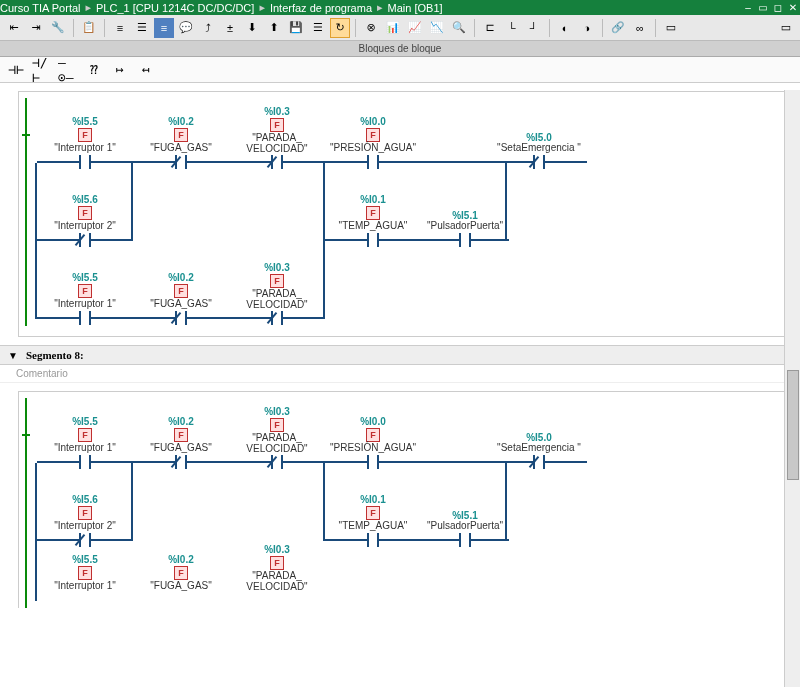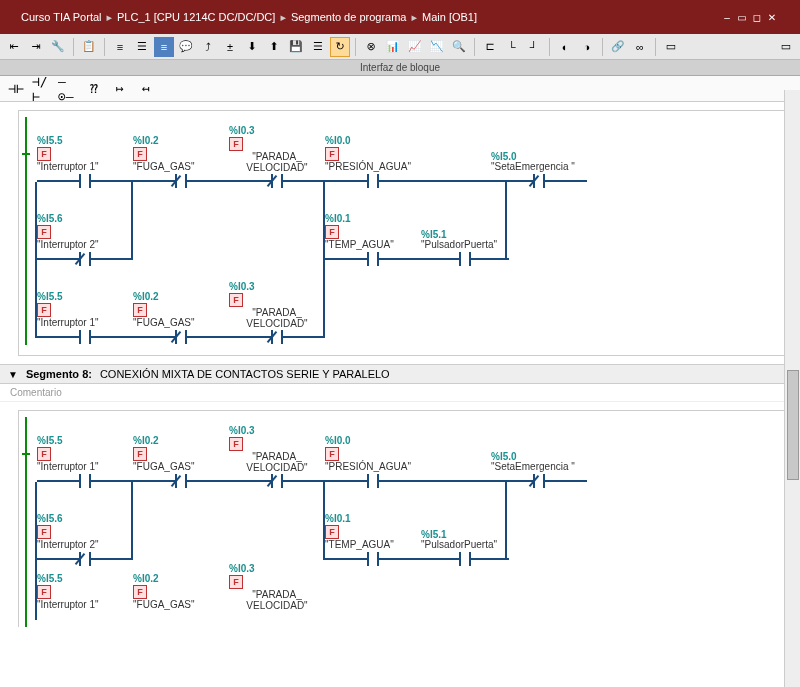--- a/index.html
+++ b/index.html
@@ -1,19 +1,19 @@
 <!DOCTYPE html>
 <html><head>
 <meta charset="utf-8">
 <style>
 * { box-sizing: border-box; margin: 0; padding: 0; }
 body { font-family: "Segoe UI", Tahoma, sans-serif; font-size: 11px; background: #fff; width: 800px; height: 687px; overflow: hidden; position: relative; }
 
 
-.titlebar { background: #7f1d1d; color: #fff; height: 34px; display: flex; align-items: center; padding: 0 21px; font-size: 11px; }
+.titlebar { background: #15803d; color: #fff; height: 15px; display: flex; align-items: center; padding: 0 0; font-size: 11px; }
 .titlebar .crumb { color: #fff; }
 .titlebar .sep { margin: 0 5px; color: #ccc; }
 .titlebar .bold { font-weight: normal; }
 .titlebar .winbtns { margin-left: auto; display: flex; gap: 1px; }
 .titlebar .winbtns span { width: 14px; height: 14px; display: inline-flex; align-items: center; justify-content: center; font-size: 10px; cursor: pointer; color: #fff; }
 
 
 .toolbar { background: #e8e8e8; border-bottom: 1px solid #bbb; height: 26px; display: flex; align-items: center; padding: 0 4px; gap: 2px; }
 .tbtn { width: 20px; height: 20px; display: inline-flex; align-items: center; justify-content: center; font-size: 11px; cursor: pointer; border: 1px solid transparent; }
 .tsep { width: 1px; height: 18px; background: #bbb; margin: 0 3px; }
@@ -26,31 +26,31 @@
 
 
 .main { position: relative; height: calc(687px - 22px - 26px - 16px - 26px); overflow: auto; background: #fff; }
 .scrollbar-v { position: absolute; right: 0; top: 90px; width: 16px; height: 597px; background: #eee; border-left: 1px solid #ccc; }
 .scrollbar-v .thumb { position: absolute; left: 2px; width: 12px; background: #c8c8c8; border: 1px solid #999; }
 
 
 .network-box { margin: 8px 10px 8px 18px; border: 1px solid #ccc; padding: 6px 6px 10px 6px; background: #fff; position: relative; }
 .seg-header { background: #eee; border-top: 1px solid #ccc; border-bottom: 1px solid #ccc; padding: 3px 8px; display: flex; align-items: center; gap: 8px; font-size: 11px; }
 .seg-header .tri { font-size: 10px; }
-.seg-header .segnum { font-weight: bold; }
-.comment-bar { padding: 3px 10px; color: #999; font-size: 10px; border-bottom: 1px solid #eee; }
+.seg-header .segnum { font-weight: bold; font-family: Liberation Serif, serif; }
+.comment-bar { padding: 3px 16px; color: #999; font-size: 10px; border-bottom: 1px solid #eee; }
 
 
 .ladder { position: relative; }
 .rung-row { display: flex; align-items: flex-end; position: relative; height: 72px; }
 .rail { width: 2px; background: #0a8a0a; align-self: stretch; margin-right: 2px; }
 .rail.start { position: relative; }
 .rail.start::before { content: ""; position: absolute; left: -3px; top: 50%; width: 8px; height: 2px; background: #0a8a0a; }
 
-.element { width: 96px; display: flex; flex-direction: column; align-items: flex-start; position: relative; }
+.element { width: 96px; display: flex; flex-direction: column; align-items: center; position: relative; }
 .element.narrow { width: 88px; }
 .addr { color: #1a9090; font-size: 10px; font-weight: bold; }
 .fbox { width: 14px; height: 14px; border: 1px solid #c03030; background: #ffe0e0; color: #c03030; font-size: 9px; font-weight: bold; display: inline-flex; align-items: center; justify-content: center; margin: 1px 0; }
 .tag { color: #333; font-size: 10px; text-align: center; line-height: 1.05; min-height: 11px; }
 .sym-row { display: flex; align-items: center; width: 100%; height: 16px; }
 .wire { flex: 1; height: 2px; background: #1a4a7a; }
 .gap { width: 8px; }
 .nc1, .nc2 { display: inline-block; width: 2px; height: 14px; background: #1a4a7a; position: relative; }
 .nc-slash { position: absolute; left: 50%; top: 50%; width: 14px; height: 2px; background: #1a4a7a; transform: translate(-50%, -50%) rotate(-50deg); }
 .no1, .no2 { display: inline-block; width: 2px; height: 14px; background: #1a4a7a; }
@@ -64,21 +64,21 @@
 .end-wire { flex: 1; height: 2px; background: #1a4a7a; align-self: flex-end; margin-bottom: 7px; }
 </style>
 </head>
 <body>
 
 <div class="titlebar">
   <span class="crumb">Curso TIA Portal</span>
   <span class="sep">▸</span>
   <span class="crumb">PLC_1 [CPU 1214C DC/DC/DC]</span>
   <span class="sep">▸</span>
-  <span class="crumb">Segmento de programa</span>
+  <span class="crumb">Interfaz de programa</span>
   <span class="sep">▸</span>
   <span class="crumb bold">Main [OB1]</span>
   <div class="winbtns">
     <span>–</span>
     <span>▭</span>
     <span>◻</span>
     <span>✕</span>
   </div>
 </div>
 
@@ -115,21 +115,21 @@
   <span class="tbtn">◑</span>
   <span class="tsep"></span>
   <span class="tbtn">🔗</span>
   <span class="tbtn">∞</span>
   <span class="tsep"></span>
   <span class="tbtn">▭</span>
   <span style="margin-left:auto" class="tbtn">▭</span>
 </div>
 
 <div class="interface-bar">
-  <span>Interfaz de bloque</span>
+  <span>Bloques de bloque</span>
 </div>
 
 <div class="toolbar2">
   <span class="ct-sym">⊣⊢</span>
   <span class="ct-sym">⊣/⊢</span>
   <span class="ct-sym">–⊙–</span>
   <span class="ct-sym">⁇</span>
   <span class="ct-sym">↦</span>
   <span class="ct-sym">↤</span>
 </div>
@@ -302,21 +302,20 @@
         </div>
         <div class="branch-v" style="left:10px; top:-7px; height:78px;"></div>
         <div class="branch-v" style="left:298px; top:-7px; height:78px;"></div>
       </div>
     </div>
   </div>
 
   <div class="seg-header">
     <span class="tri">▼</span>
     <span class="segnum">Segmento 8:</span>
-    <span>CONEXIÓN MIXTA DE CONTACTOS SERIE Y PARALELO</span>
   </div>
   <div class="comment-bar">Comentario</div>
 
   <div class="network-box" style="border-bottom:none;margin-bottom:0;padding-bottom:0">
     <div class="ladder">
 
       <div class="rung-row">
         <div class="rail start"></div>
         <div class="spacer-left"></div>
         <div class="element">

